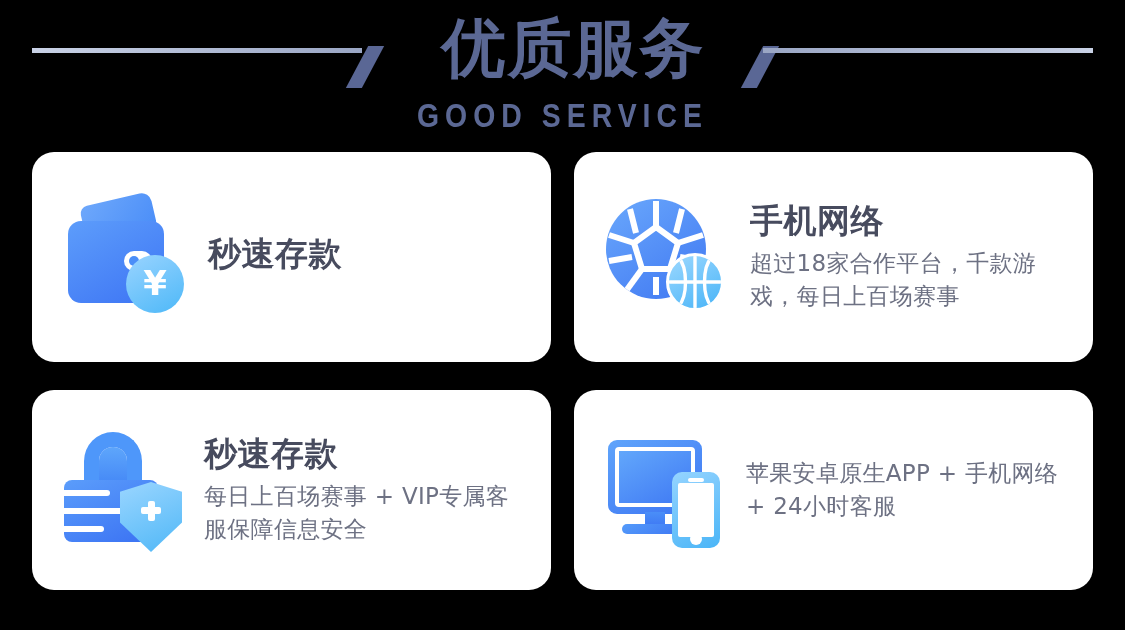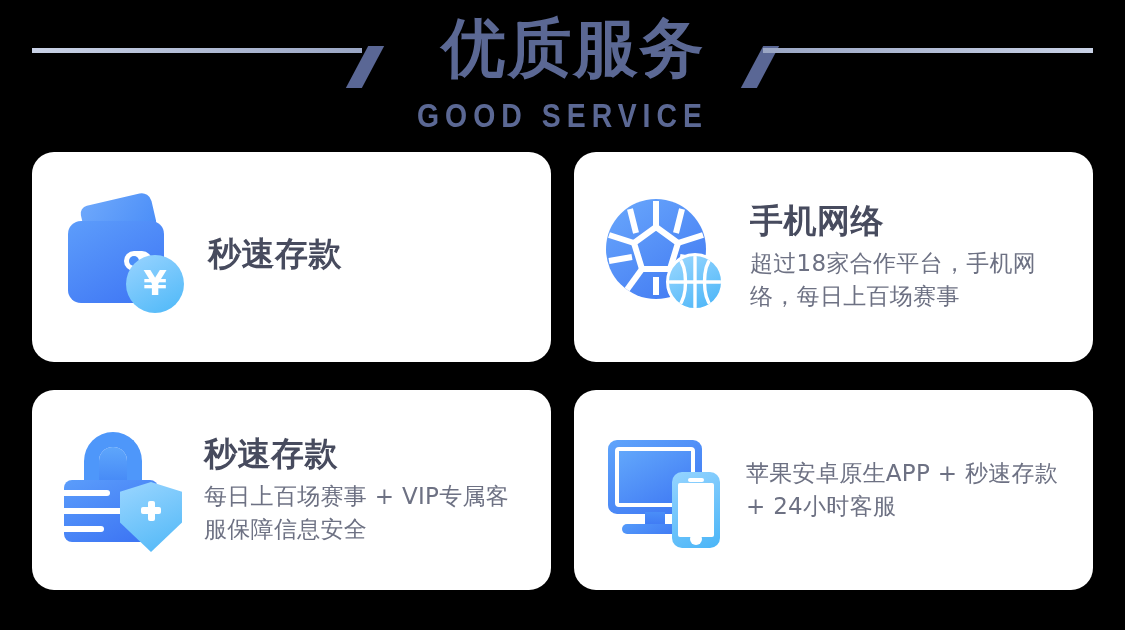--- a/index.html
+++ b/index.html
@@ -382,21 +382,21 @@
               <line x1="1" y1="29" x2="57" y2="29"></line>
               <path d="M12,4 C22,14 22,44 12,54"></path>
               <path d="M46,4 C36,14 36,44 46,54"></path>
             </g>
           </svg>
         </div>
       </div>
     </div>
     <div class="card-text">
       <div class="card-title">手机网络</div>
-      <div class="card-desc">超过18家合作平台，手机网络，每日上百场赛事</div>
+      <div class="card-desc">超过18家合作平台，千款游戏，每日上百场赛事</div>
     </div>
   </div>
 
   <div class="card card-row2">
     <div class="card-icon">
       <div class="ico-lock">
         <div class="lock-shackle"></div>
         <div class="lock-body">
           <div class="lock-line l1"></div>
           <div class="lock-line l2"></div>
@@ -421,17 +421,17 @@
         <div class="dev-neck"></div>
         <div class="dev-base"></div>
         <div class="dev-phone">
           <div class="dev-phone-speaker"></div>
           <div class="dev-phone-screen"></div>
           <div class="dev-phone-home"></div>
         </div>
       </div>
     </div>
     <div class="card-text">
-      <div class="card-desc">苹果安卓原生APP + 秒速存款 + 24小时客服</div>
+      <div class="card-desc">苹果安卓原生APP + 手机网络 + 24小时客服</div>
     </div>
   </div>
 
 </div>
 
 </body></html>

